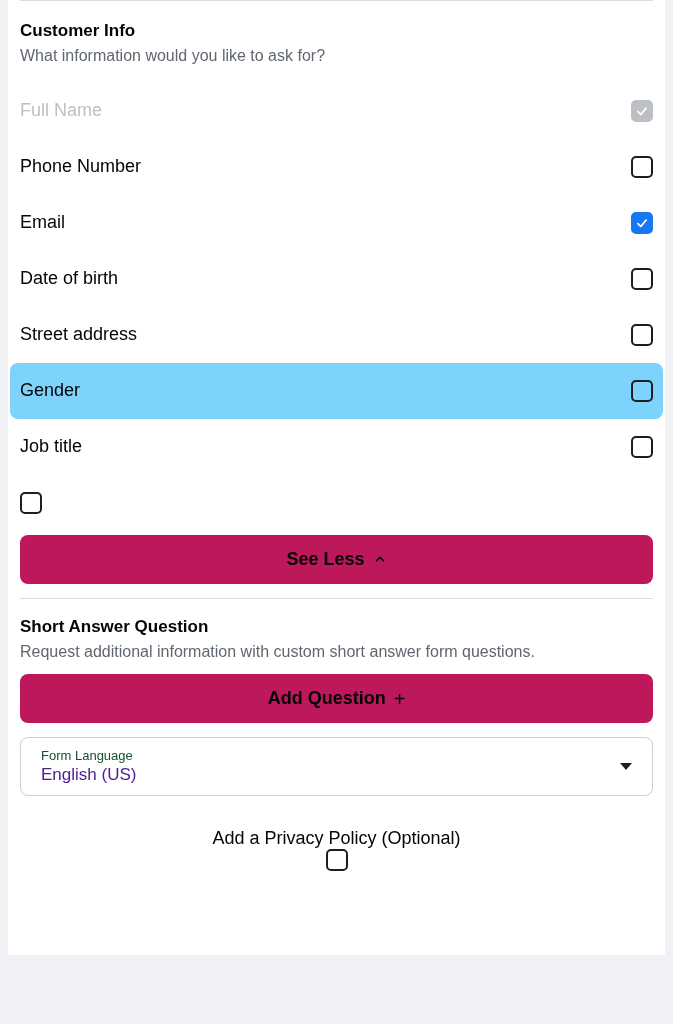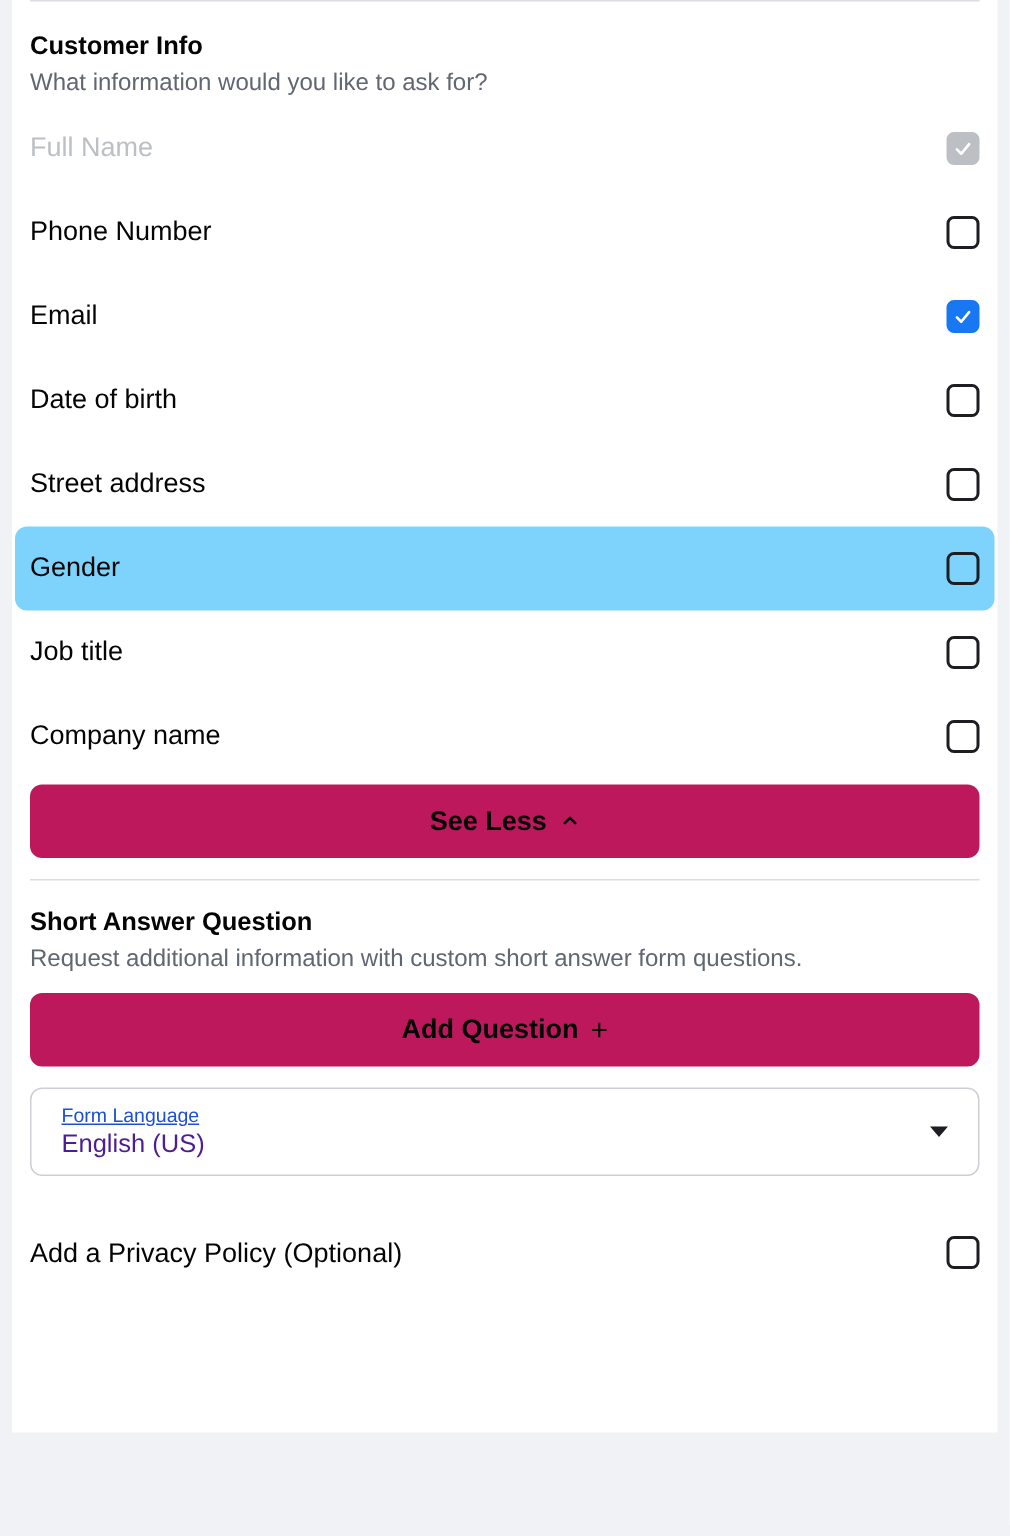--- a/index.html
+++ b/index.html
@@ -35,21 +35,21 @@
       color: #050505;
       margin: 8px 0 4px 0;
     }
     .section-title.top {
       margin-top: 20px;
     }
     .section-sub {
       font-size: 16px;
       color: #606770;
       line-height: 1.35;
-      margin-bottom: 4px;
+      margin-bottom: 16px;
     }
     .field-row {
       display: flex;
       align-items: center;
       justify-content: space-between;
       padding: 14px 0;
       min-height: 56px;
     }
     .field-row.hovered {
       background: #7dd3fc;
@@ -133,22 +133,21 @@
       justify-content: space-between;
       cursor: pointer;
       margin: 4px 0 18px 0;
     }
     .select-inner {
       display: flex;
       flex-direction: column;
     }
     .select-label {
       font-size: 13px;
-      color: #1d4ed8;
-      text-decoration: underline;
+      color: #14532d;
     }
     .select-value {
       font-size: 17px;
       color: #4c1d95;
       margin-top: 2px;
     }
     .caret {
       width: 0;
       height: 0;
       border-left: 6px solid transparent;
@@ -198,21 +197,20 @@
           </div>
           <div class="field-row hovered">
             <span class="field-label">Gender</span>
             <span class="checkbox"></span>
           </div>
           <div class="field-row">
             <span class="field-label">Job title</span>
             <span class="checkbox"></span>
           </div>
           <div class="field-row">
-            <span class="field-label">Company name</span>
             <span class="checkbox"></span>
           </div>
         </div>
 
       <button class="wide-btn">
         <span>See Less</span>
         <svg class="chev" viewBox="0 0 24 24" fill="none" stroke="#050505" stroke-width="3" stroke-linecap="round" stroke-linejoin="round">
             <polyline points="6 15 12 9 18 15"></polyline>
           </svg>
       </button>
@@ -231,19 +229,19 @@
     </div>
 
     <div class="select-wrap">
       <div class="select-inner">
         <div class="select-label">Form Language</div>
         <div class="select-value">English (US)</div>
       </div>
       <div class="caret"></div>
     </div>
 
-    <div class="field-row" style="padding-bottom:4px;">
+    <div class="field-row" style="padding-bottom:4px;flex-direction:column;">
       <span class="field-label">Add a Privacy Policy (Optional)</span>
       <span class="checkbox"></span>
     </div>
 
   </div>
 </div>
 
 </body></html>

